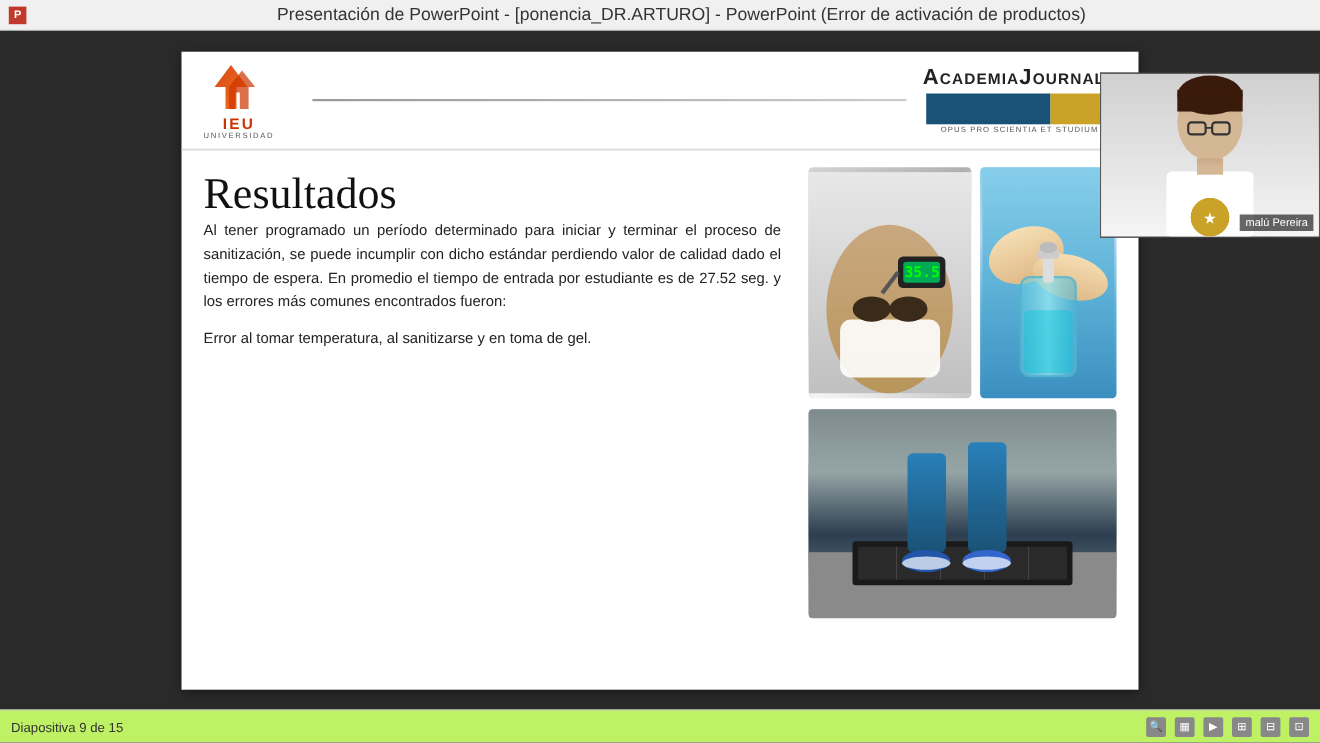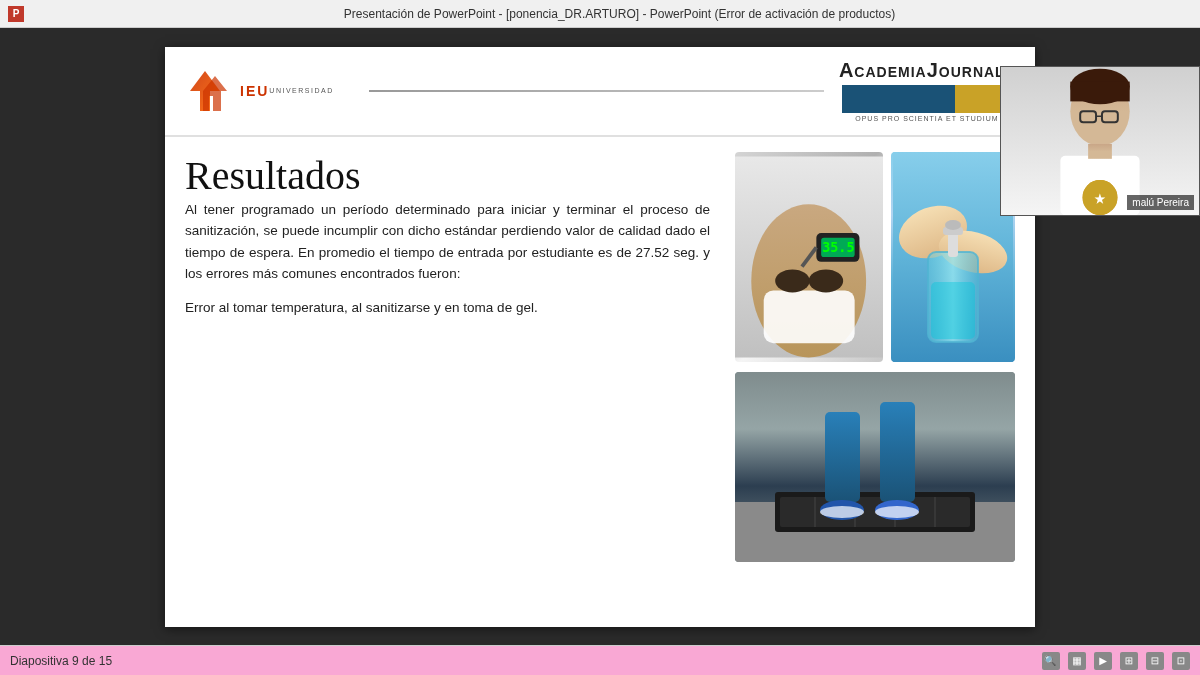--- a/index.html
+++ b/index.html
@@ -30,21 +30,21 @@
       height: 16px;
       background: #c0392b;
       display: flex;
       align-items: center;
       justify-content: center;
       color: white;
       font-size: 10px;
       font-weight: bold;
     }
     #titlebar-text {
-      font-size: 12px;
+      font-size: 16px;
       color: #333;
       margin-left: 39px;
     }
 
     
     #main-area {
       display: flex;
       width: 100%;
       height: calc(675px - 28px - 30px);
       position: relative;
@@ -74,20 +74,21 @@
     #slide-header {
       display: flex;
       align-items: center;
       padding: 12px 20px;
       border-bottom: 2px solid #e0e0e0;
       height: 90px;
     }
 
     #ieu-logo {
       display: flex;
+      flex-direction: column;
       align-items: center;
       margin-right: 20px;
     }
 
     #ieu-text {
       font-size: 11px;
       color: #cc3300;
       font-weight: bold;
       letter-spacing: 1px;
     }
@@ -265,21 +266,21 @@
       border-radius: 50%;
       display: flex;
       align-items: center;
       justify-content: center;
     }
 
     
     #statusbar {
       width: 100%;
       height: 30px;
-      background: #f9a8d4;
+      background: #bef264;
       border-top: 1px solid #ccc;
       display: flex;
       align-items: center;
       padding: 0 10px;
       font-size: 12px;
       color: #333;
       position: absolute;
       bottom: 0;
       margin-top: 48px;
     }

